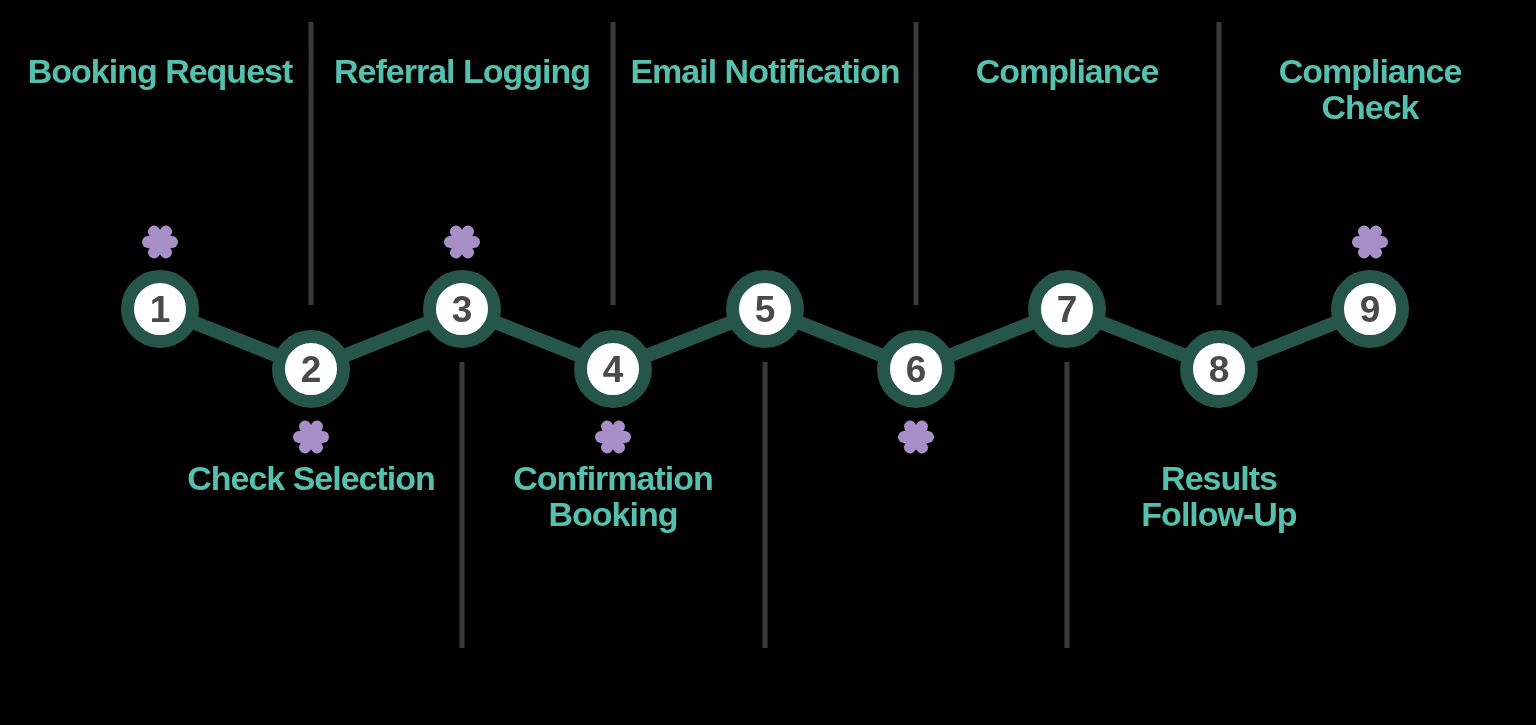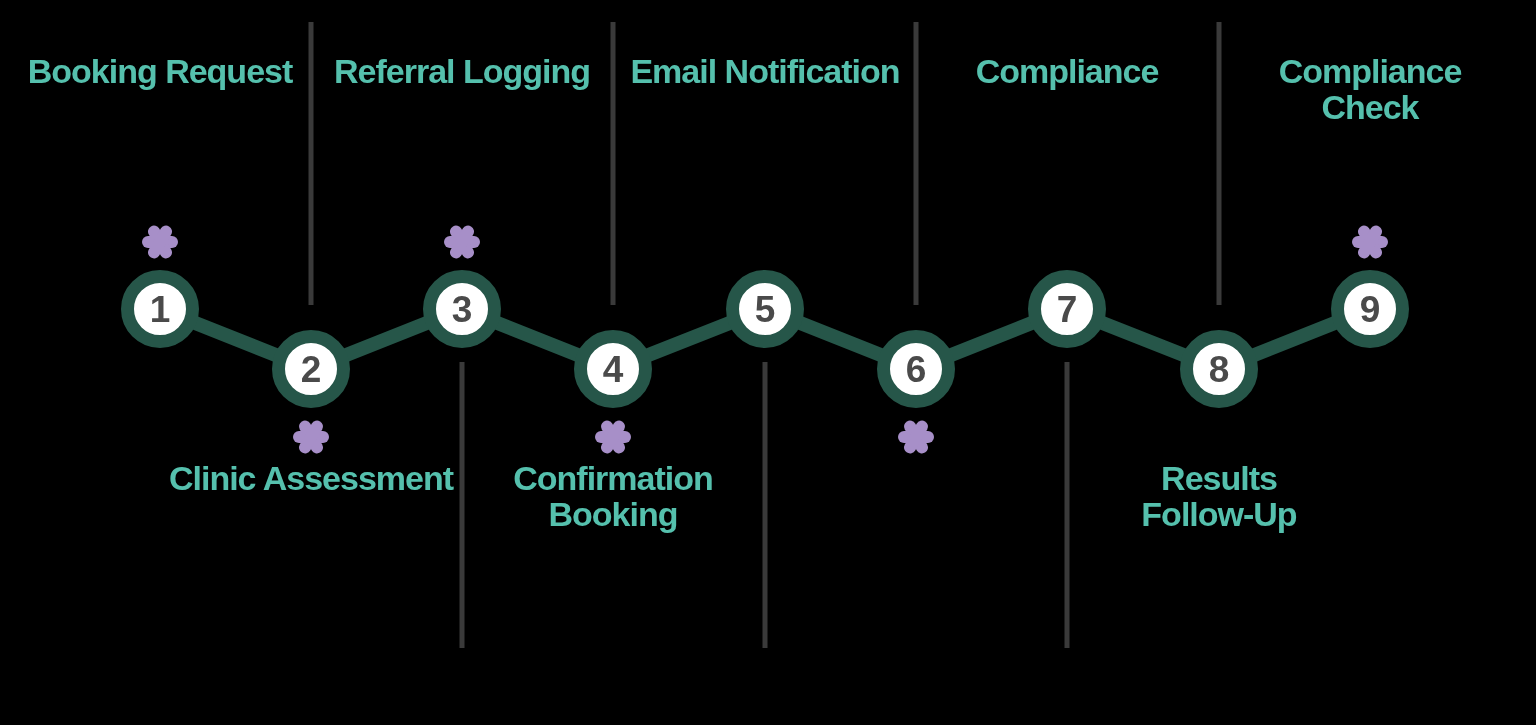--- a/index.html
+++ b/index.html
@@ -164,21 +164,21 @@
   </div>
   <div class="label top-row" style="left:1067px">
     <div>Compliance</div>
   </div>
   <div class="label top-row" style="left:1370px">
     <div>Compliance</div>
     <div>Check</div>
   </div>
 
   <div class="label bottom-row" style="left:311px">
-    <div>Clinic Assessment</div>
+    <div>Check Selection</div>
     <div></div>
   </div>
   <div class="label bottom-row" style="left:613px">
     <div>Confirmation</div>
     <div>Booking</div>
   </div>
   <div class="label bottom-row" style="left:1219px">
     <div>Results</div>
     <div>Follow-Up</div>
   </div>

